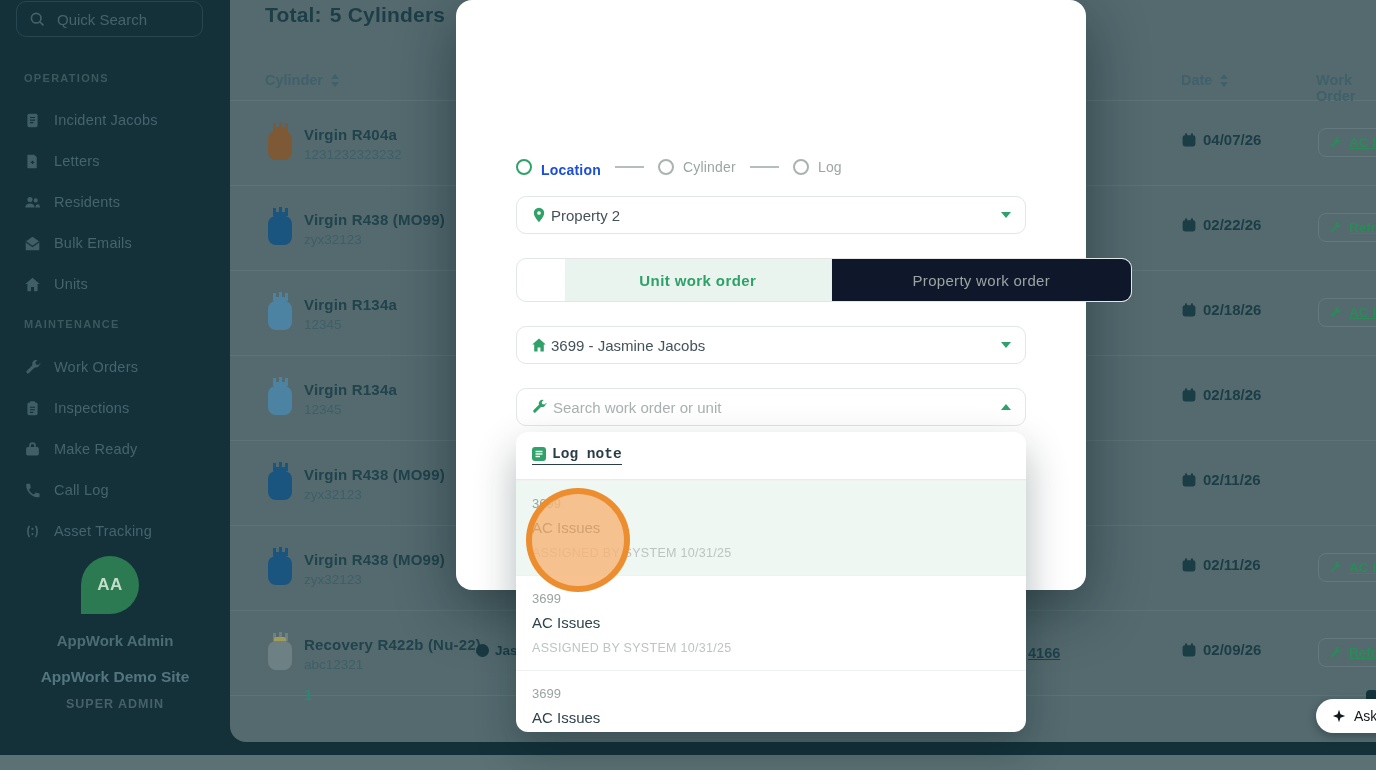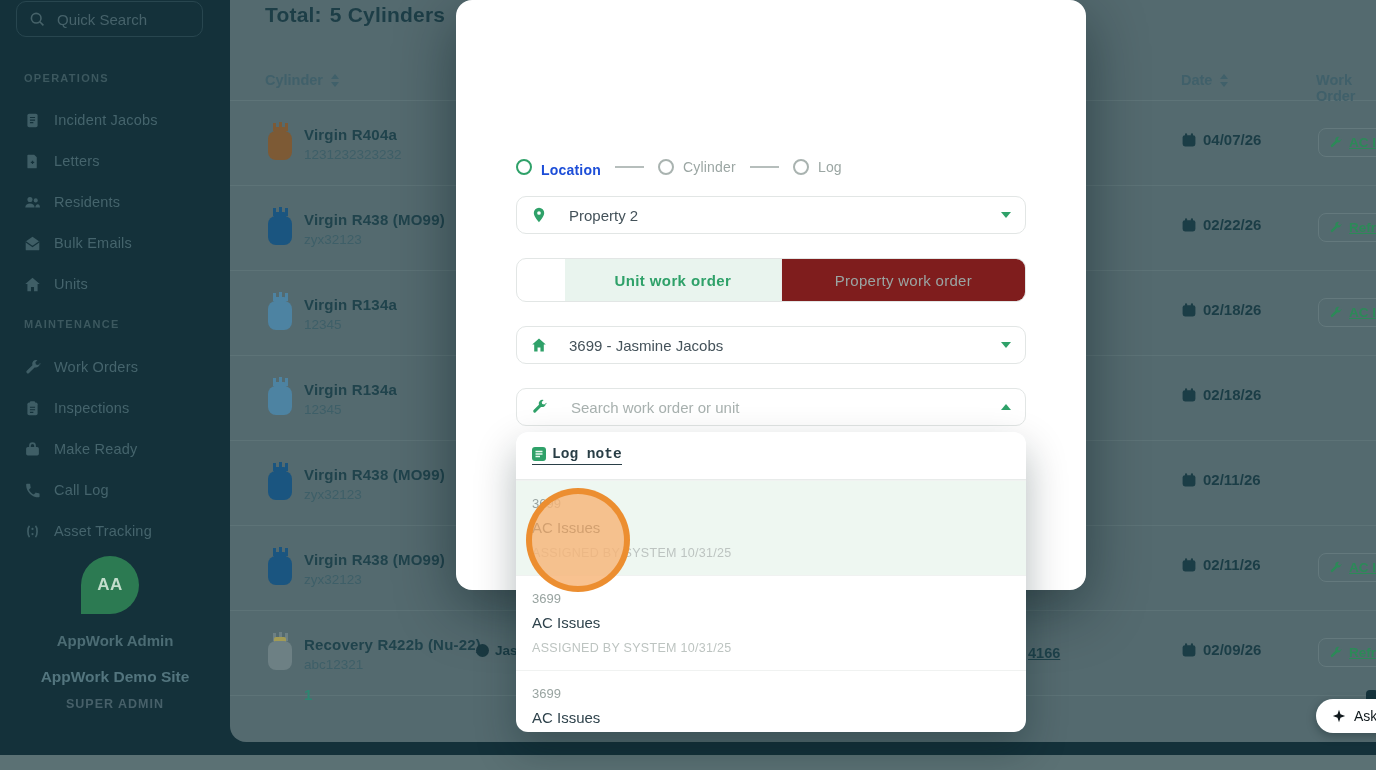--- a/index.html
+++ b/index.html
@@ -65,32 +65,32 @@
     border:1px solid #e4e9e7;box-shadow:0 2px 6px rgba(20,40,45,.08);display:flex;align-items:center;justify-content:center;
     font-size:15px;font-weight:bold;color:#24363e;cursor:pointer;}
   .stepper{position:absolute;left:60px;top:156px;display:flex;align-items:center;gap:9px;}
   .step-dot{width:16px;height:16px;border-radius:50%;border:2px solid #a9b3b0;box-sizing:border-box;}
   .step-lbl{font-size:14px;color:#9ba6a3;font-weight:500;letter-spacing:.2px;}
   .step.active .step-dot{border-color:#2fa169;}
   .step.active .step-lbl{color:#1d4ed8;font-weight:600;margin-top:6px;}
   .step{display:flex;align-items:center;gap:9px;}
   .step-line{width:29px;height:1.5px;background:#b6bebc;margin:0 5px;}
   .fld{position:absolute;left:60px;width:510px;height:38px;border:1px solid #e2e6e5;border-radius:10px;background:#fff;
-    display:flex;align-items:center;gap:22px;padding:0 14px;box-sizing:border-box;cursor:pointer;}
+    display:flex;align-items:center;gap:4px;padding:0 14px;box-sizing:border-box;cursor:pointer;}
   .fld .ic{width:16px;height:16px;color:#2fa169;flex:0 0 16px;}
   .fld .val{font-size:15px;color:#44525a;font-weight:500;flex:1;}
   .fld input{border:none;outline:none;flex:1;font-size:15px;color:#44525a;background:transparent;font-family:"Liberation Sans",sans-serif;}
   .fld input::placeholder{color:#a8b1af;font-weight:500;}
   .caret-dn{width:0;height:0;border-left:5px solid transparent;border-right:5px solid transparent;border-top:6px solid #2fa169;}
   .caret-up{width:0;height:0;border-left:5px solid transparent;border-right:5px solid transparent;border-bottom:6px solid #2fa169;}
-  .tabs{position:absolute;left:60px;top:258px;width:510px;height:44px;border:1px solid #e2e6e5;border-radius:10px;
+  .tabs{position:absolute;left:60px;top:258px;width:616px;height:44px;border:1px solid #e2e6e5;border-radius:10px;
     display:flex;overflow:hidden;box-sizing:border-box;background:#fff;padding-left:48px;}
   .tab{display:flex;align-items:center;justify-content:center;font-size:15px;cursor:pointer;}
   .tab.active{width:47%;background:#e9f4ee;color:#2fa169;font-weight:600;letter-spacing:.4px;}
-  .tab.inactive{width:53%;background:#7f1d1d;color:#9aa5a3;font-weight:500;letter-spacing:.3px;border-left:1px solid #e9ecea;}
+  .tab.inactive{width:53%;background:#0f172a;color:#9aa5a3;font-weight:500;letter-spacing:.3px;border-left:1px solid #e9ecea;}
 
   
   .ddpanel{position:absolute;left:516px;top:432px;width:510px;height:300px;background:#fff;border-radius:12px;
     box-shadow:0 18px 40px rgba(8,25,30,.30);z-index:30;overflow:hidden;}
   .lognote{display:inline-flex;align-items:center;gap:6px;margin:14px 16px 0;border-bottom:1.5px solid #2a3f47;
     padding-bottom:2px;cursor:pointer;text-decoration:none;}
   .lognote .txt{font-size:14.5px;font-weight:600;color:#293e46;font-family:Liberation Mono, monospace;}
   .dd-div{border-top:1px solid #e8ebea;margin-top:14px;}
   .dd-item{padding:15px 16px 14px;cursor:pointer;border-top:1px solid #f0f2f1;}
   .dd-item:first-of-type{border-top:none;}

